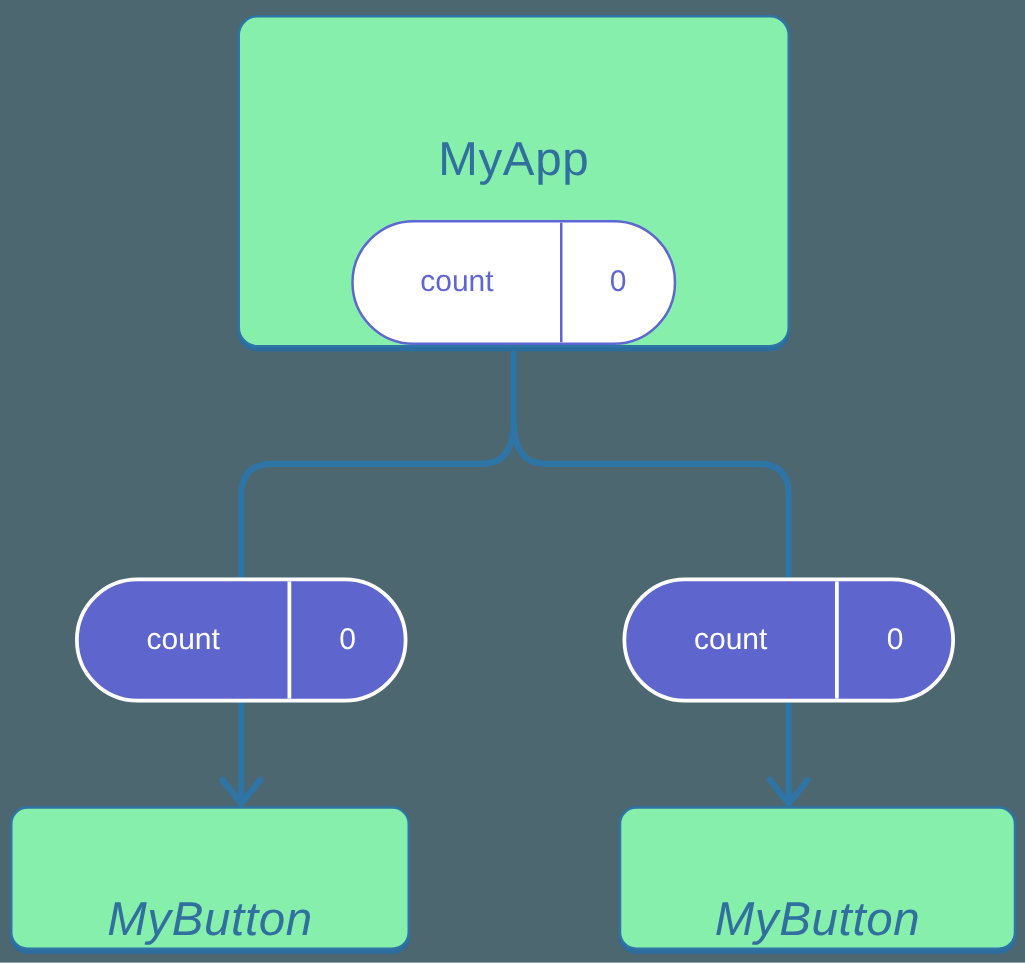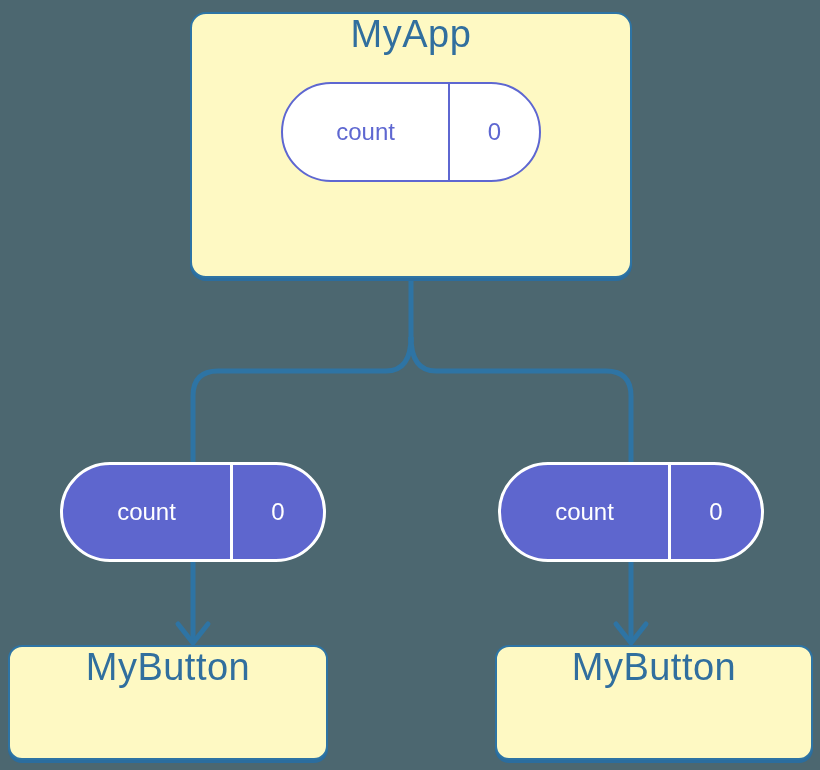--- a/index.html
+++ b/index.html
@@ -16,40 +16,41 @@
   }
   .connectors {
     position: absolute;
     left: 0;
     top: 0;
     pointer-events: none;
   }
   .node {
     position: absolute;
     box-sizing: border-box;
-    background: #fef9c3;
+    background: #86efac;
     border: 2.5px solid #2E74A4;
     box-shadow: 0 3px 0 0 #2B6D9E;
     display: flex;
     flex-direction: column;
     align-items: center;
-    justify-content: flex-start;
+    justify-content: flex-end;
   }
   .node.root {
     left: 190px;
     top: 12px;
     width: 442px;
     height: 266px;
     border-radius: 16px;
     gap: 26px;
   }
   .node.child {
     border-radius: 14px;
     height: 115px;
     top: 645px;
+    font-style: italic;
   }
   .node.child.left  { left: 8px;   width: 320px; }
   .node.child.right { left: 495px; width: 318px; }
   .node-title {
     font-size: 38px;
     font-weight: 500;
     color: #316F9E;
     letter-spacing: 0.5px;
     line-height: 1.1;
   }

